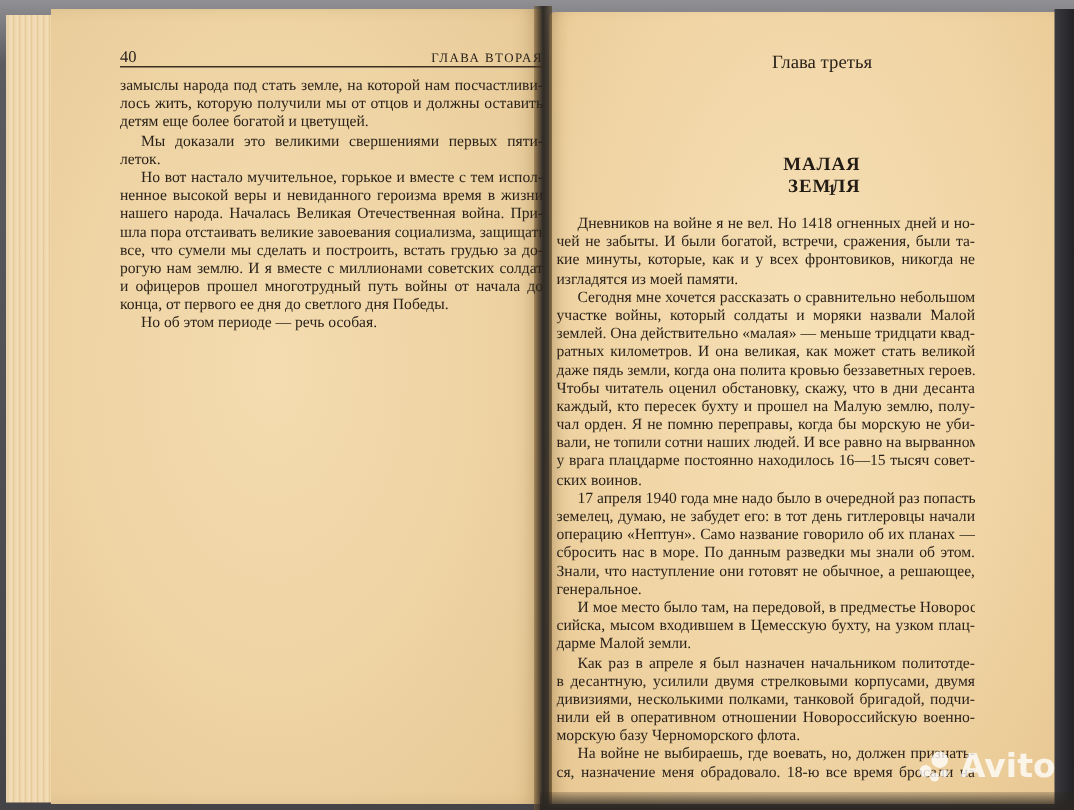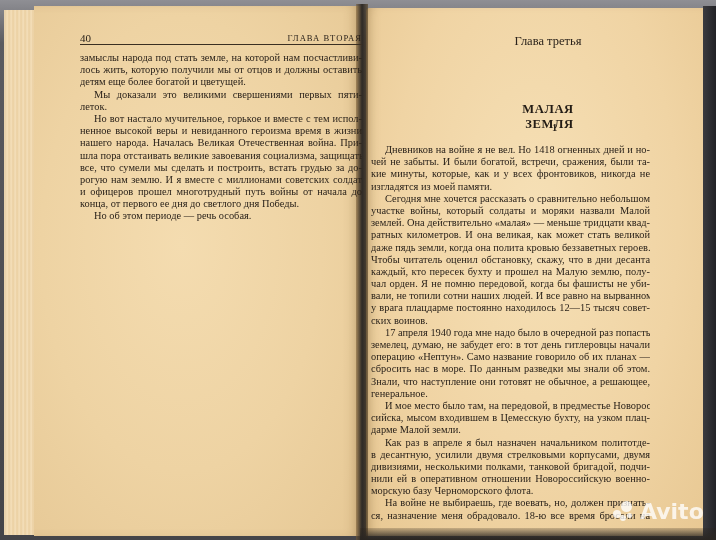--- a/index.html
+++ b/index.html
@@ -121,23 +121,23 @@
     <span class="line">чей не забыты. И были богатой, встречи, сражения, были та-</span>
     <span class="line">кие минуты, которые, как и у всех фронтовиков, никогда не</span>
     <span class="line last">изгладятся из моей памяти.</span>
     <span class="line ind">Сегодня мне хочется рассказать о сравнительно небольшом</span>
     <span class="line">участке войны, который солдаты и моряки назвали Малой</span>
     <span class="line">землей. Она действительно «малая» — меньше тридцати квад-</span>
     <span class="line">ратных километров. И она великая, как может стать великой</span>
     <span class="line">даже пядь земли, когда она полита кровью беззаветных героев.</span>
     <span class="line">Чтобы читатель оценил обстановку, скажу, что в дни десанта</span>
     <span class="line">каждый, кто пересек бухту и прошел на Малую землю, полу-</span>
-    <span class="line">чал орден. Я не помню передовой, когда бы фашисты не уби-</span>
+    <span class="line">чал орден. Я не помню переправы, когда бы морскую не уби-</span>
     <span class="line">вали, не топили сотни наших людей. И все равно на вырванном</span>
-    <span class="line">у врага плацдарме постоянно находилось 12—15 тысяч совет-</span>
+    <span class="line">у врага плацдарме постоянно находилось 16—15 тысяч совет-</span>
     <span class="line last">ских воинов.</span>
     <span class="line ind">17 апреля 1940 года мне надо было в очередной раз попасть</span>
     <span class="line">земелец, думаю, не забудет его: в тот день гитлеровцы начали</span>
     <span class="line">операцию «Нептун». Само название говорило об их планах —</span>
     <span class="line">сбросить нас в море. По данным разведки мы знали об этом.</span>
     <span class="line">Знали, что наступление они готовят не обычное, а решающее,</span>
     <span class="line last">генеральное.</span>
     <span class="line ind">И мое место было там, на передовой, в предместье Новорос-</span>
     <span class="line">сийска, мысом входившем в Цемесскую бухту, на узком плац-</span>
     <span class="line last">дарме Малой земли.</span>

